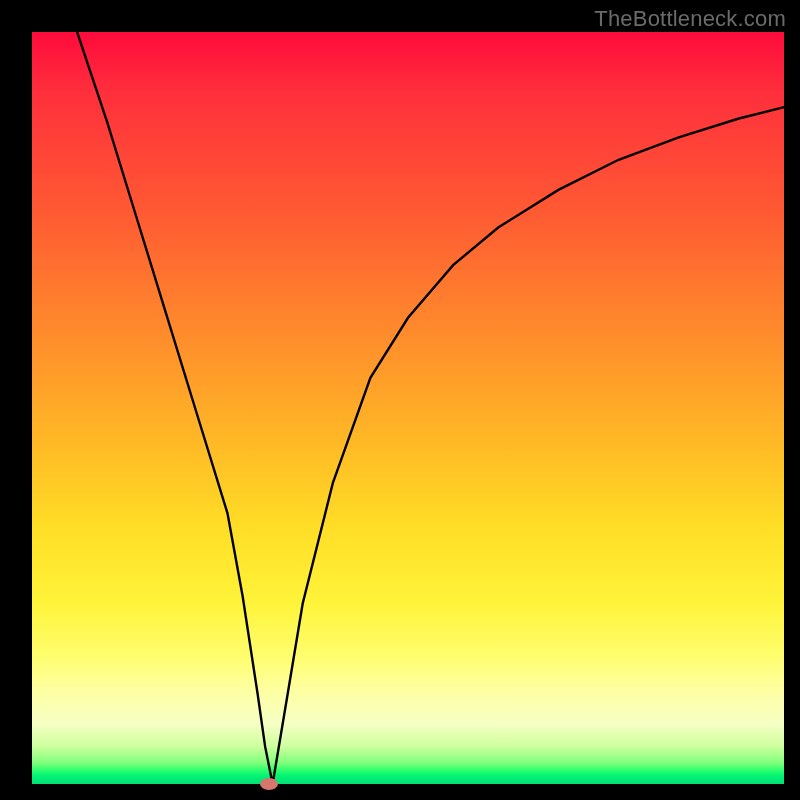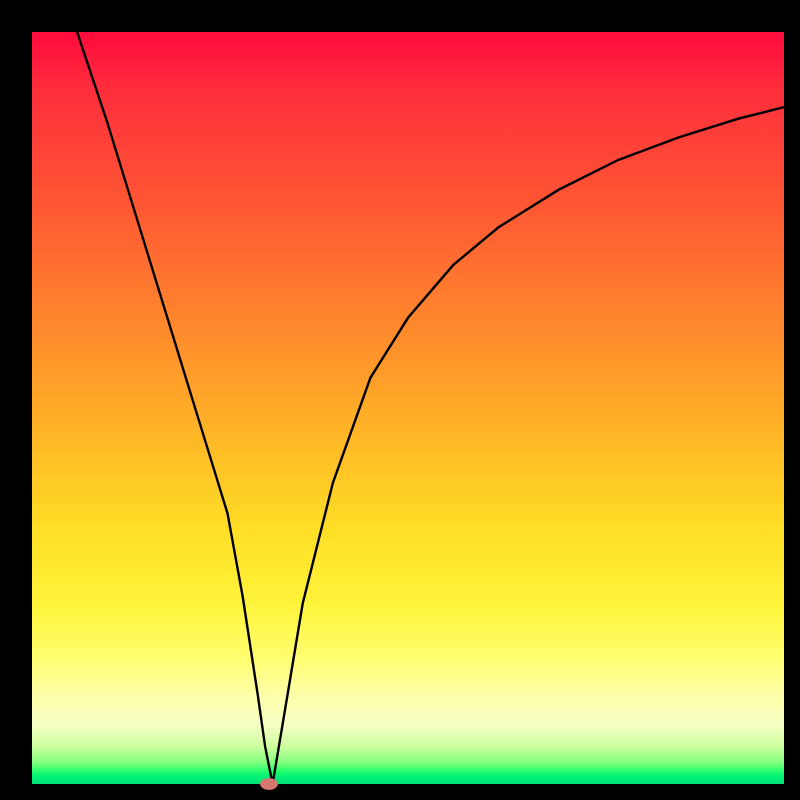--- a/index.html
+++ b/index.html
@@ -78,14 +78,15 @@
   <div class="plot-area">
 
     <svg class="curve" viewBox="0 0 752 752" preserveAspectRatio="none">
       <path fill="none" stroke="#000000" stroke-width="2.4" d="M45.1 0.0 L75.2 90.2 L105.3 188.0 L135.4 285.8 L165.4 383.5 L195.5 481.3 L210.6 564.0 L225.6 661.8 L233.1 714.4 L240.6 752.0 L255.7 661.8 L270.7 571.5 L300.8 451.2 L338.4 345.9 L376.0 285.8 L421.1 233.1 L466.2 195.5 L526.4 157.9 L586.6 127.8 L646.7 105.3 L706.9 86.5 L752.0 75.2"></path>
     </svg>
 
     <div class="marker" style="left: 236.88px; top: 752px; background: rgb(214, 118, 111);"></div>
 
   </div>
 
+  <div class="watermark">TheBottleneck.com</div>
 
 </div>
 
 </body></html>

